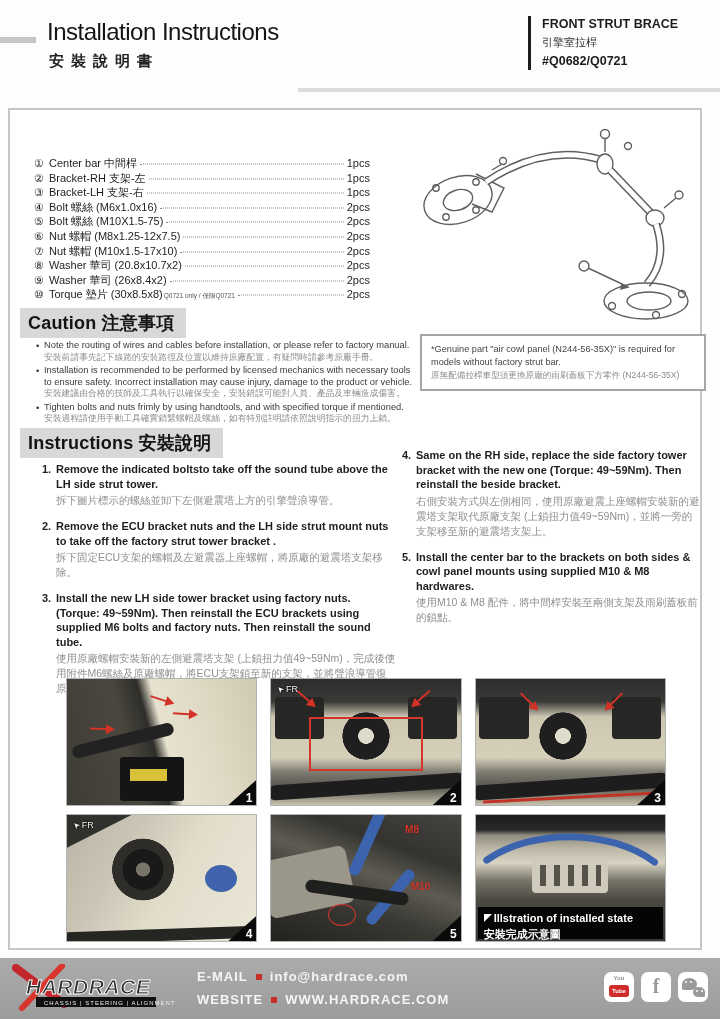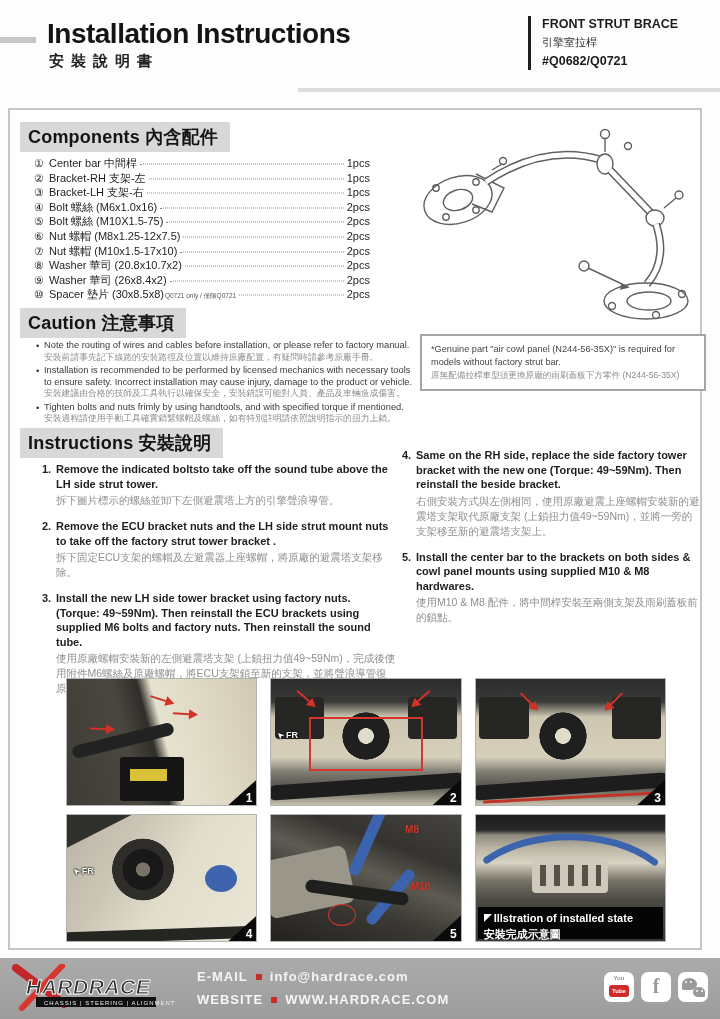--- a/index.html
+++ b/index.html
@@ -1,20 +1,20 @@
 <!DOCTYPE html>
 <html><head>
 <meta charset="utf-8">
 <style>
   html,body{margin:0;padding:0;width:720px;height:1019px;overflow:hidden;background:#fdfdfd;
     font-family:"Liberation Sans", sans-serif;-webkit-font-smoothing:antialiased;}
   .abs{position:absolute;}
   
   #hdr-dash{left:0;top:37px;width:36px;height:6px;background:#c7c7c7;}
-  #hdr-title{left:47px;top:18px;font-size:28px;font-weight:700;color:#141414;letter-spacing:-.5px;}
+  #hdr-title{left:47px;top:18px;font-size:24px;font-weight:400;color:#141414;letter-spacing:-.5px;}
   #hdr-sub{left:49px;top:52px;font-size:15px;font-weight:700;color:#222;letter-spacing:7px;}
   #prod{left:528px;top:16px;border-left:3px solid #1c1c1c;padding:1px 0 2px 11px;}
   #prod .l1{font-size:12.5px;font-weight:700;color:#1c1c1c;}
   #prod .l2{font-size:11px;color:#333;margin-top:4px;}
   #prod .l3{font-size:12.5px;font-weight:700;color:#1c1c1c;margin-top:4px;}
   #hdr-rule{left:298px;top:88px;width:422px;height:4px;background:#dcdcdc;}
   
   #box{left:8px;top:108px;width:690px;height:838px;border:2px solid #c6c6c6;background:#fff;}
   .band{display:inline-block;background:#d8d8d8;color:#141414;font-size:18px;font-weight:800;
     padding:3px 12px 3px 8px;letter-spacing:.2px;}
@@ -54,22 +54,22 @@
   #grid{left:56px;top:568px;width:600px;height:264px;display:grid;
     grid-template-columns:repeat(3,1fr);grid-template-rows:repeat(2,1fr);gap:8px 13px;}
   .photo{position:relative;border:1px solid #b3b3b3;overflow:hidden;background:#777;}
   .badge{position:absolute;right:-1px;bottom:-1px;width:30px;height:27px;background:#0a0a0a;
     clip-path:polygon(100% 0,100% 100%,0 100%);display:flex;align-items:flex-end;justify-content:flex-end;
     padding:0 5px 1px 0;box-sizing:border-box;color:#fff;font-size:12px;font-weight:700;}
   .arrow{position:absolute;width:25px;height:10px;}
   .arrow .tail{position:absolute;left:0;top:3.6px;width:16px;height:2.6px;background:#d23226;}
   .arrow .head{position:absolute;right:0;top:0;width:0;height:0;
     border-left:9px solid #d23226;border-top:5px solid transparent;border-bottom:5px solid transparent;}
-  .frlab{position:absolute;top:5px;left:6px;color:#f4f4f4;font-size:9px;font-weight:700;
-    text-shadow:0 0 2px #000,0 0 2px #000;margin-top:46px;}
+  .frlab{position:absolute;top:5px;left:6px;color:#f4f4f4;font-size:9px;font-weight:400;
+    text-shadow:0 0 2px #000,0 0 2px #000;}
   .frlab::before{content:"➤";display:inline-block;transform:rotate(-135deg);font-size:8px;margin-right:2px;}
   .redrect{position:absolute;border:2px solid #d3362b;}
   .mlabel{position:absolute;color:#d3362b;font-size:10px;font-weight:700;text-shadow:0 0 2px rgba(0,0,0,.4);}
   .redcircle{position:absolute;border:1.6px solid #d3362b;border-radius:50%;}
   
   .ph1{background:linear-gradient(75deg,#3e3c36 0%,#4a473f 34%,#2f2e2a 46%,#e7e2cf 52%,#ddd7c2 78%,#cfc9b2 100%);}
   .p1-hose{position:absolute;left:2%;top:44%;width:55%;height:13px;background:#222;border-radius:7px;transform:rotate(-14deg);}
   .p1-ecu{position:absolute;left:28%;bottom:3%;width:34%;height:35%;background:#151515;border-radius:3px;}
   .p1-ecu::after{content:"";position:absolute;left:15%;top:28%;width:58%;height:26%;background:#d9c23a;}
   .ph2,.ph3{background:linear-gradient(180deg,#2c2c2c 0%,#3a3a38 18%,#cdc7b2 30%,#d6d0bb 62%,#7e7b72 74%,#55534c 86%,#c7c2ae 100%);}
@@ -126,21 +126,20 @@
 <div class="abs" id="hdr-sub">安裝說明書</div>
 <div class="abs" id="prod">
   <div class="l1">FRONT STRUT BRACE</div>
   <div class="l2">引擎室拉桿</div>
   <div class="l3">#Q0682/Q0721</div>
 </div>
 <div class="abs" id="hdr-rule"></div>
 
 <div class="abs" id="box">
 
-  <div class="abs band" id="band-comp">Components 內含配件</div>
 
   <div class="abs" id="comp-list">
     <div class="crow">
       <span class="cnum">①</span>
       <span class="clabel">Center bar 中間桿</span>
       <span class="leader"></span>
       <span class="cqty">1pcs</span>
     </div>
     <div class="crow">
       <span class="cnum">②</span>
@@ -185,21 +184,21 @@
       <span class="cqty">2pcs</span>
     </div>
     <div class="crow">
       <span class="cnum">⑨</span>
       <span class="clabel">Washer 華司 (26x8.4x2)</span>
       <span class="leader"></span>
       <span class="cqty">2pcs</span>
     </div>
     <div class="crow">
       <span class="cnum">⑩</span>
-      <span class="clabel">Spacer 墊片 (30x8.5x8)</span>
+      <span class="clabel">Torque 墊片 (30x8.5x8)</span>
       <span class="cnote">Q0721 only / 僅限Q0721</span>
       <span class="leader"></span>
       <span class="cqty">2pcs</span>
     </div>
   </div>
 
   <div class="abs" id="diagram">
     <svg width="290" height="220" viewBox="0 0 290 220">
       <g stroke="#5f5f5f" fill="none" stroke-width="1.4">
         <ellipse cx="52" cy="84" rx="35" ry="23" transform="rotate(-18 52 84)"></ellipse>

